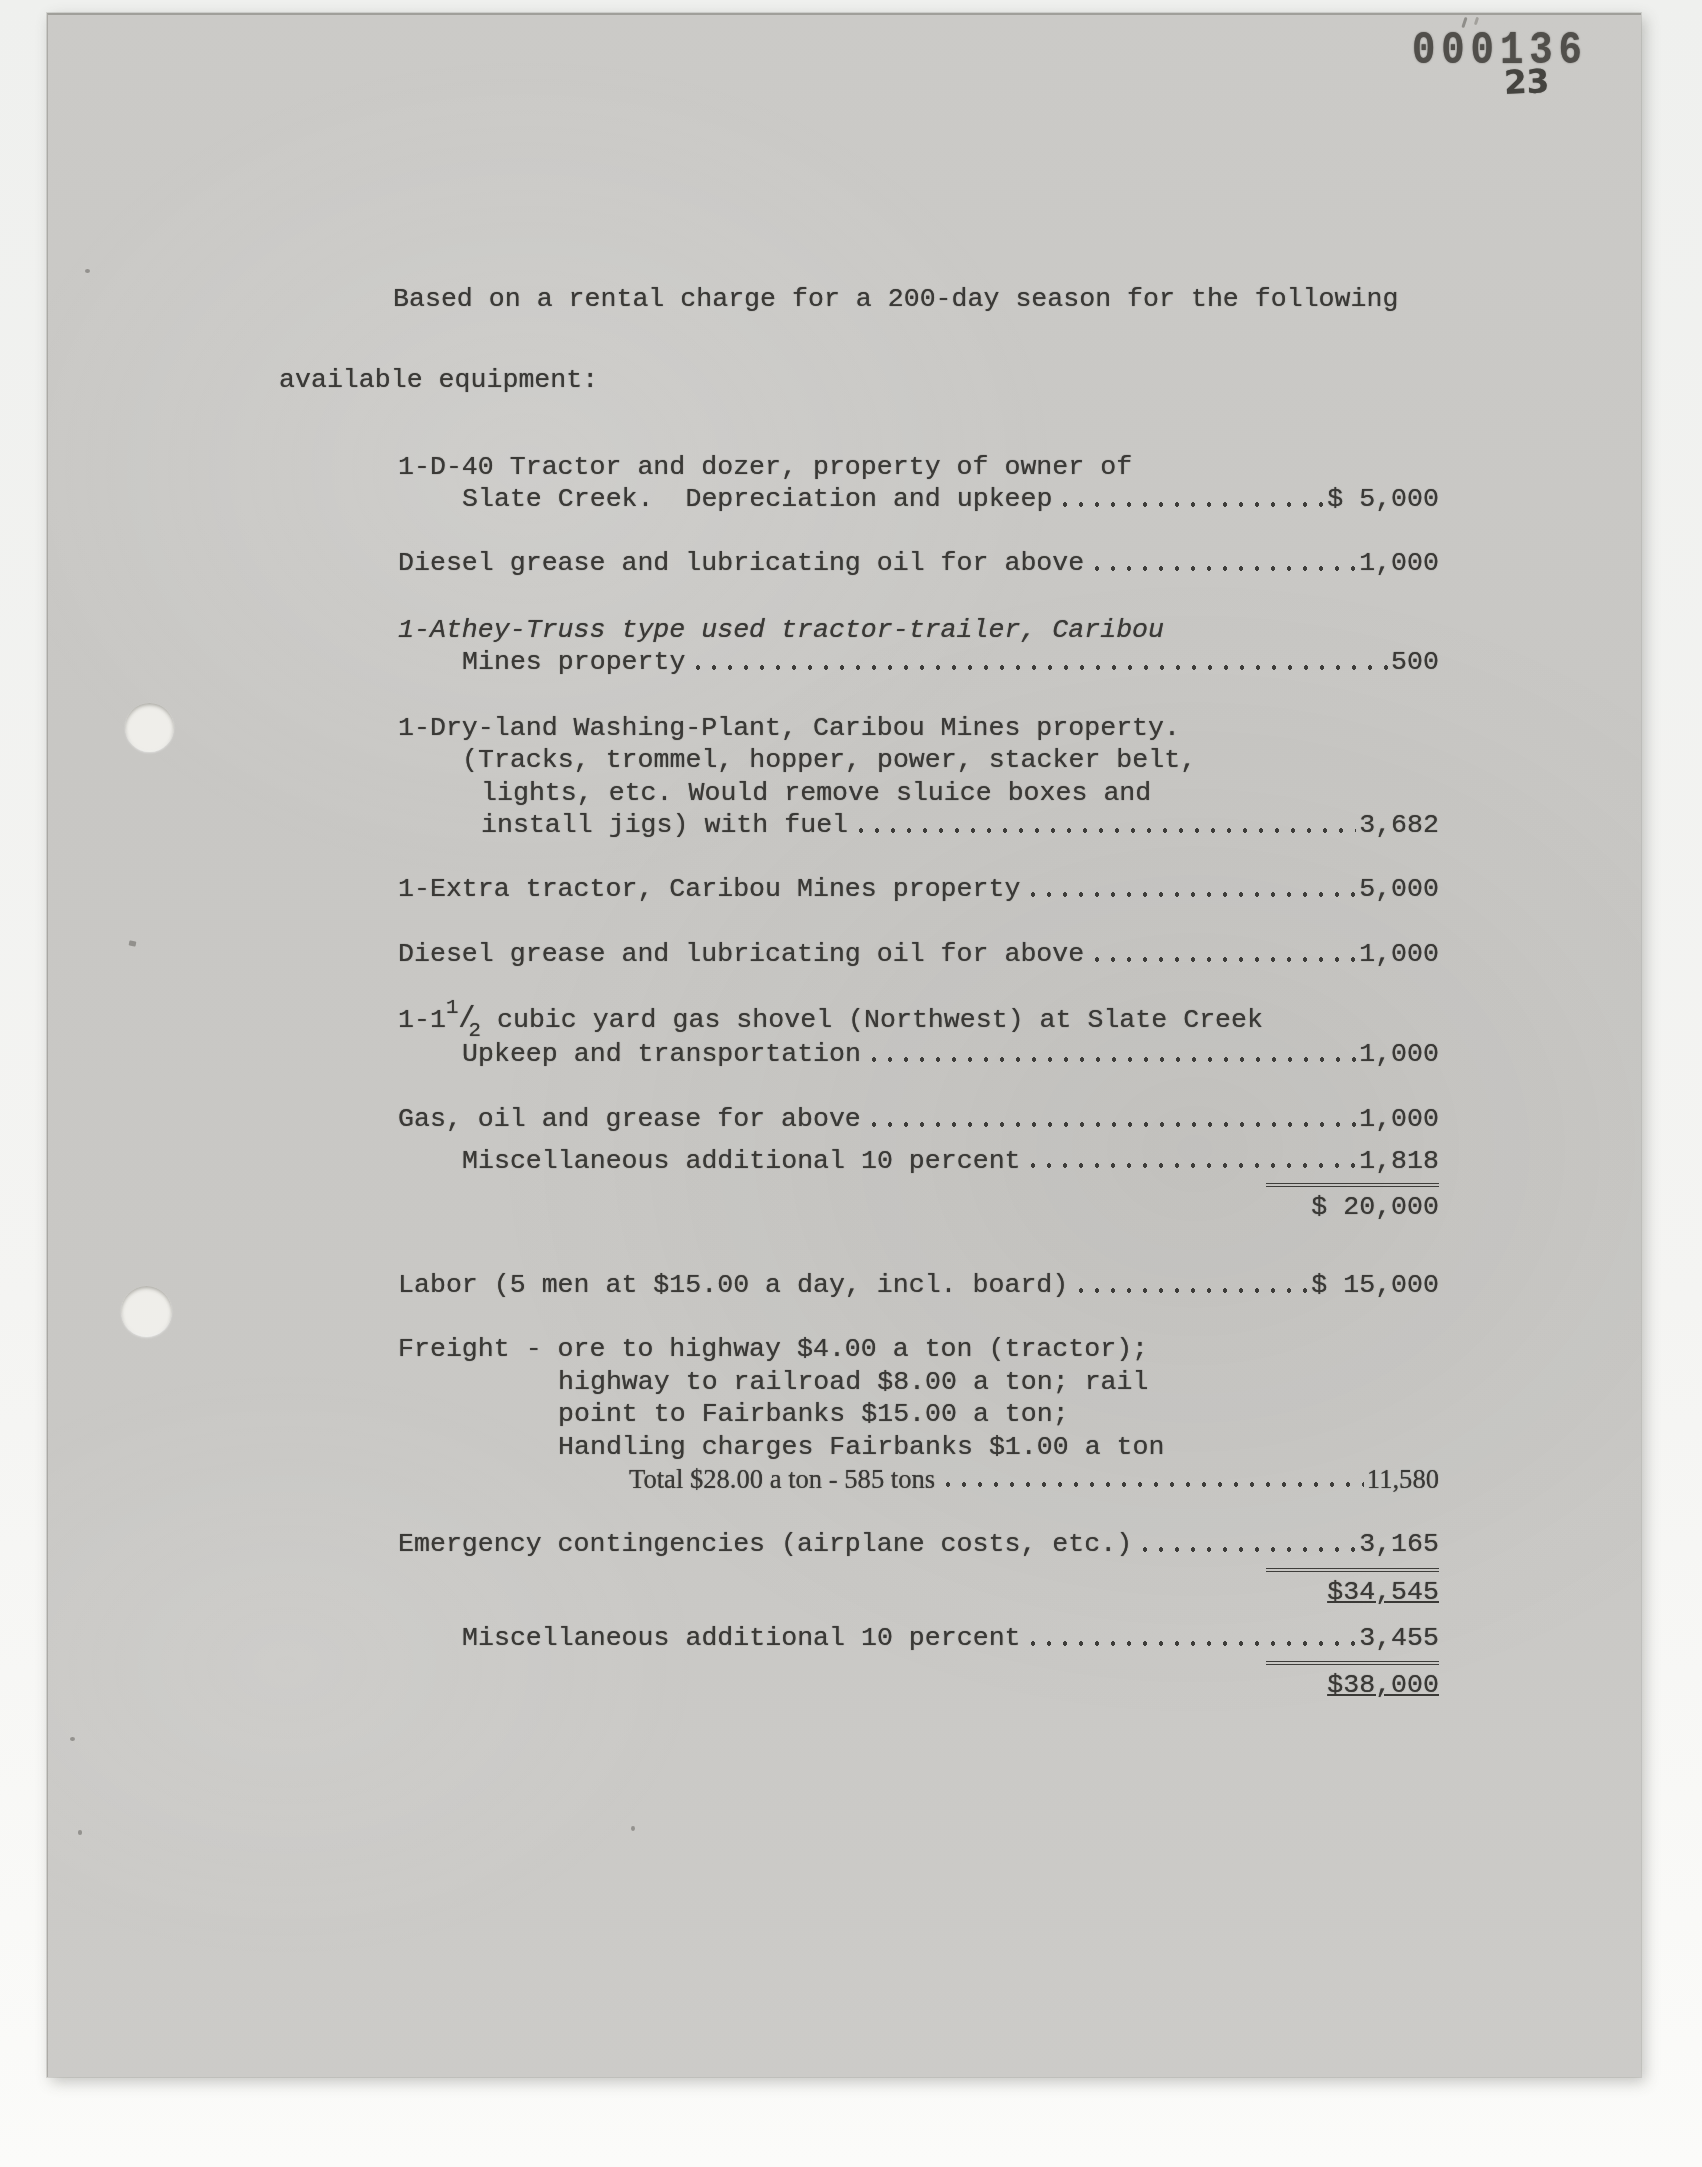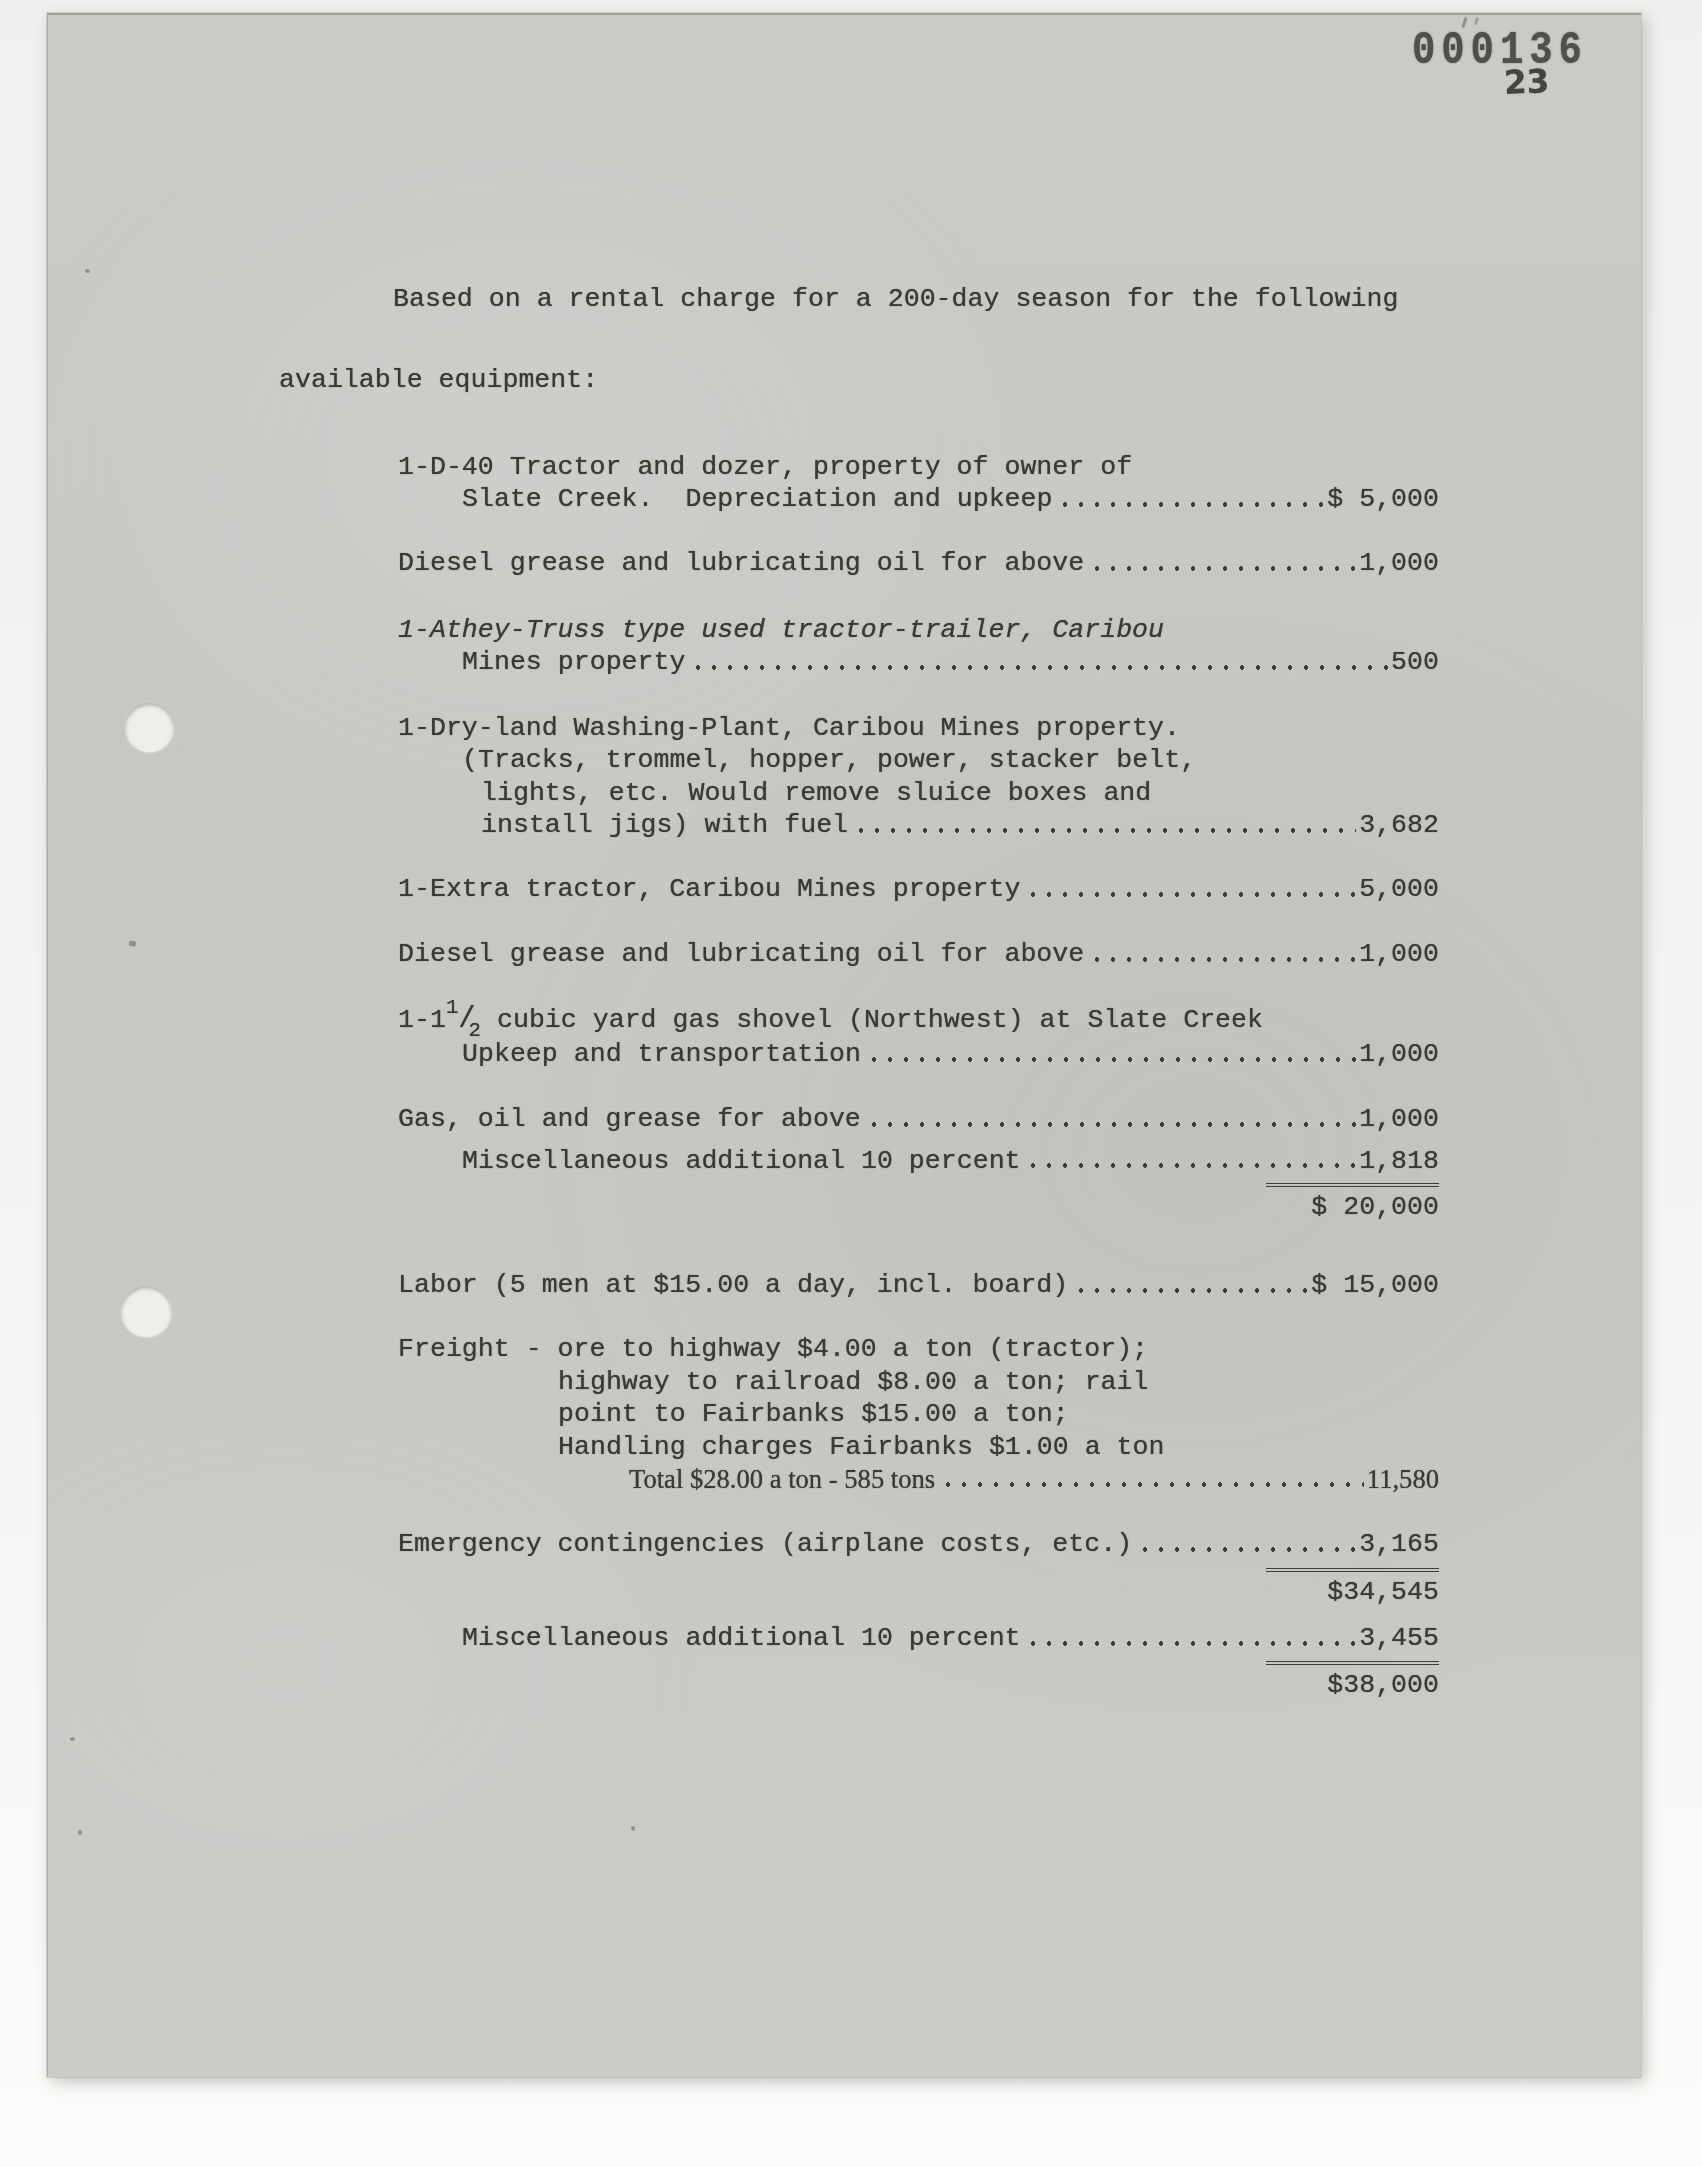--- a/index.html
+++ b/index.html
@@ -41,21 +41,21 @@
     margin:0 3px 6.9px 8.9px;
     background-image:radial-gradient(circle 2.3px at 3.9px 4.4px,#3e3d3a 98%,rgba(0,0,0,0));
     background-size:16px 8.9px;background-repeat:repeat-x;
   }
   .amt{flex:none;white-space:pre;}
   .trow{display:flex;justify-content:flex-end;padding-right:202px;}
   .tot{
     display:inline-block;min-width:173px;text-align:right;white-space:pre;
     border-top:4.9px double #3e3d3a;padding-top:3.9px;
   }
-  .mt2{margin-top:2px;}.mt6{margin-top:5.9px;}.mt7{margin-top:6.9px;}
+  .mt2{margin-top:2px;}.mt6{margin-top:5.9px;}.mt7{margin-top:6.9px;text-decoration:underline;}
   .mt9{margin-top:8.9px;}.mt14{margin-top:13.8px;}.mt32{margin-top:31.5px;}
   .mt33{margin-top:32.5px;}.mt34{margin-top:33px;}.mt35{margin-top:34px;font-style:italic;}
   .mt37{margin-top:54px;}.mt47{margin-top:46px;}.mt50{margin-top:49px;}
   .fr-sup{display:inline-block;font-size:20.7px;transform:translateY(-13.8px);}
   .fr-sl{font-size:28.6px;letter-spacing:-3px;}
   .fr-sub{display:inline-block;font-size:20.7px;transform:translateY(8.9px);margin-left:-3.9px;}
   .stamp{
     position:absolute;top:9.9px;left:1364px;
     font-family:"Liberation Mono","DejaVu Sans Mono",monospace;
     font-weight:700;font-size:39px;letter-spacing:5.9px;color:#514f4b;

